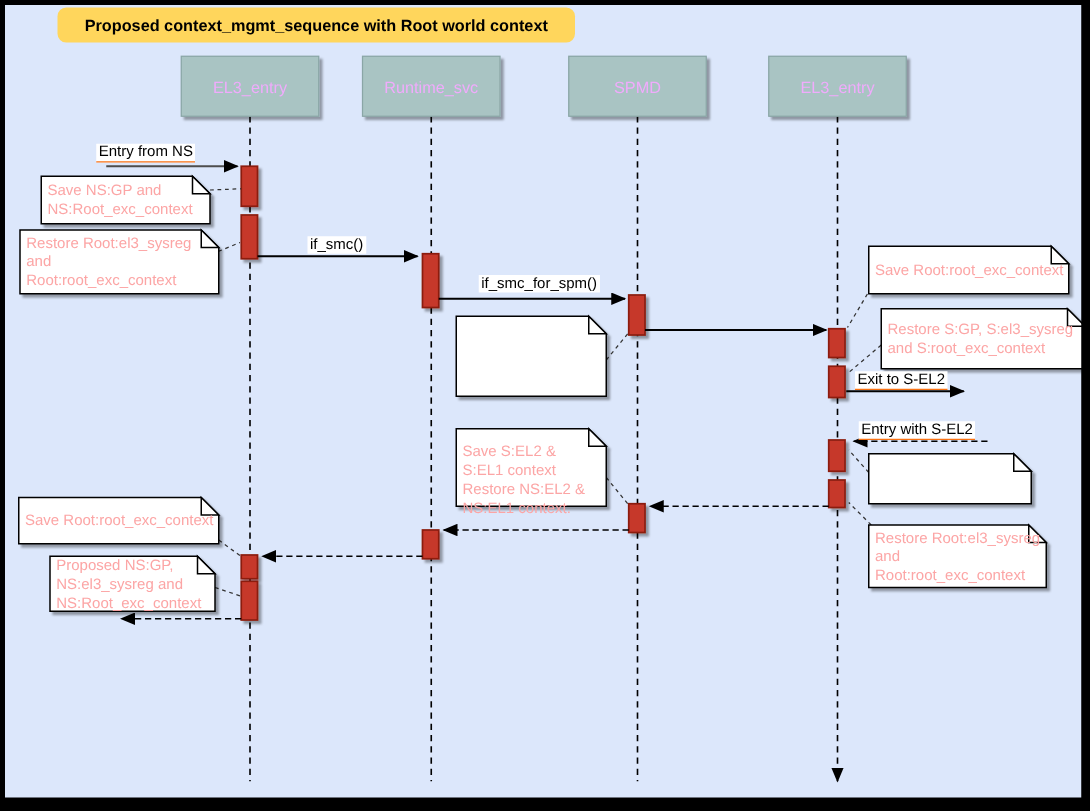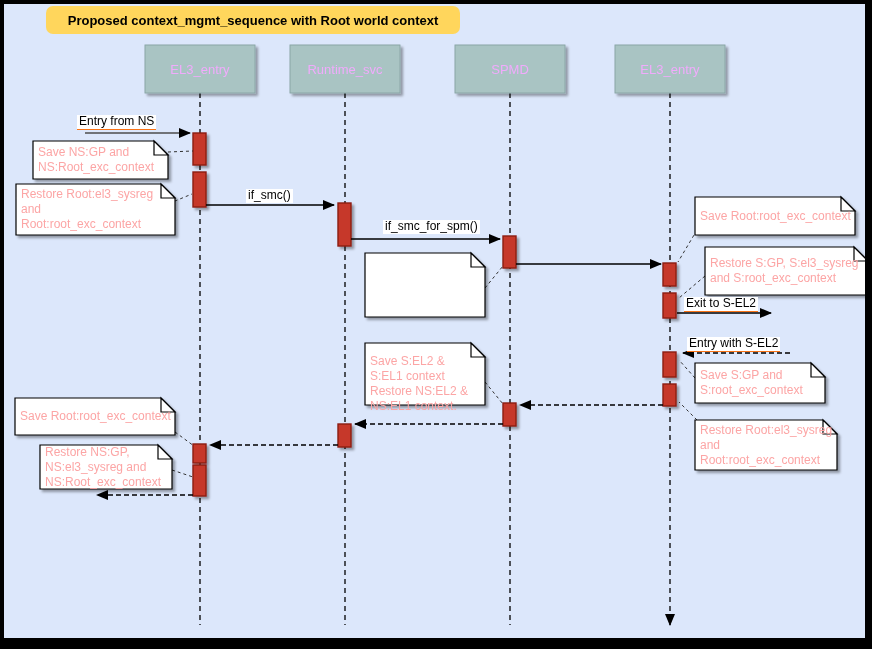--- a/index.html
+++ b/index.html
@@ -190,28 +190,26 @@
     <div class="msg-label msg-underline" style="left:687px; top:337px;">Entry with S-EL2</div>
 
     <div class="note-text" style="left:33px;  top:141px; width:135px; height:38px;">Save NS:GP and
 NS:Root_exc_context</div>
     <div class="note-text" style="left:16px;  top:184px; width:159px; height:51px;">Restore Root:el3_sysreg
 and
 Root:root_exc_context</div>
     <div class="note-text" style="left:695px; top:197px; width:160px; height:38px;">Save Root:root_exc_context</div>
     <div class="note-text" style="left:705px; top:247px; width:163px; height:48px;">Restore S:GP, S:el3_sysreg
 and S:root_exc_context</div>
-    <div class="note-text" style="left:695px; top:363px; width:130px; height:40px;">Save S:GP and
-S:root_exc_context</div>
     <div class="note-text" style="left:695px; top:420px; width:142px; height:50px;">Restore Root:el3_sysreg
 and
 Root:root_exc_context</div>
     <div class="note-text" style="left:365px; top:343px; width:120px; height:62px;margin-top:10px;">Save S:EL2 &amp;
 S:EL1 context
 Restore NS:EL2 &amp;
 NS:EL1 context.</div>
     <div class="note-text" style="left:15px;  top:398px; width:160px; height:37px;">Save Root:root_exc_context</div>
-    <div class="note-text" style="left:40px;  top:445px; width:132px; height:44px;">Restore NS:GP,
+    <div class="note-text" style="left:40px;  top:445px; width:132px; height:44px;">Proposed NS:GP,
 NS:el3_sysreg and
 NS:Root_exc_context</div>
   </div>
 
 </div>
 
 </body></html>

